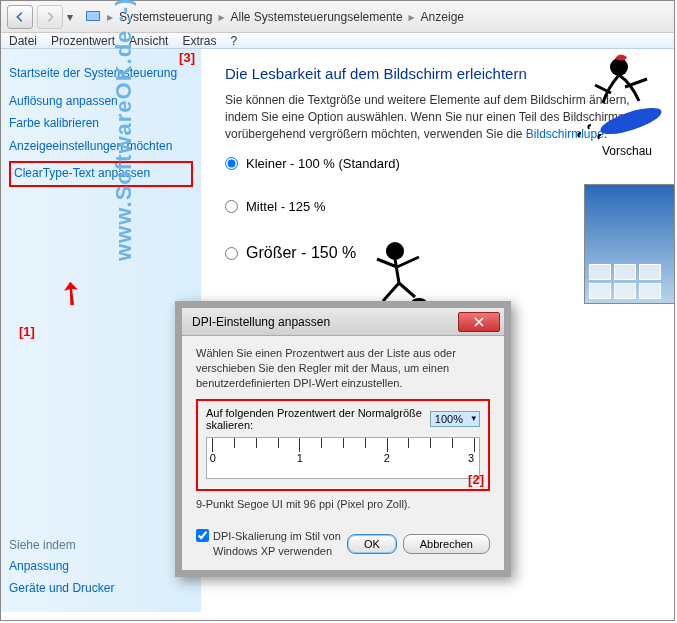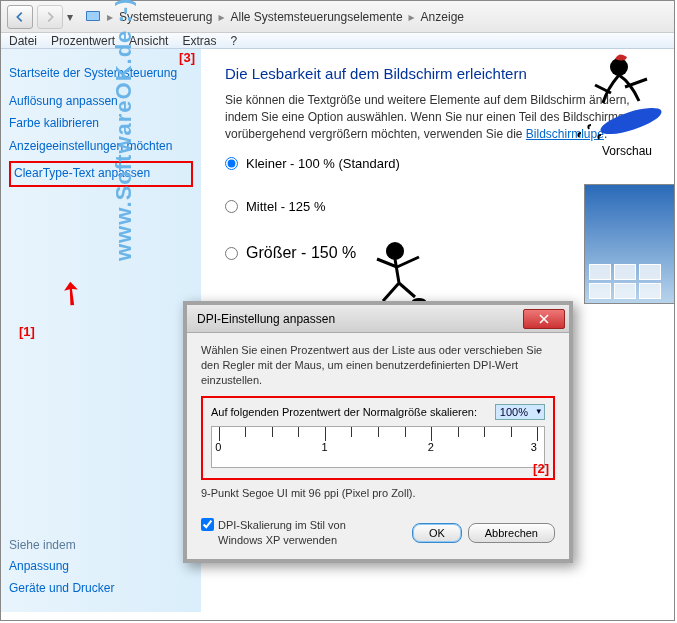--- a/index.html
+++ b/index.html
@@ -28,34 +28,34 @@
     .hl-box a { margin: 2px 0; }
     .underlined { text-decoration: underline; }
     .ann-num { position: absolute; color: #e00; font-weight: bold; font-size: 13px; }
     .ann-arrow { position: absolute; color: #e00; font-size: 32px; transform: rotate(-50deg); }
     .see-also { position: absolute; bottom: 8px; left: 8px; right: 8px; }
     .see-also .hdr { color: #5a7a9a; font-size: 12px; margin-bottom: 6px; }
     
     .content { flex: 1; padding: 16px 16px 16px 24px; position: relative; overflow: hidden; }
     .content h1 { color: #003399; font-size: 15px; font-weight: normal; margin-bottom: 10px; }
     .content p { font-size: 12px; color: #333; line-height: 1.4; margin-bottom: 4px; }
-    .content a.inline { color: #0066cc; text-decoration: underline; cursor: pointer; }
+    .content a.inline { color: #0066cc; cursor: pointer; }
     .radio-row { display: flex; align-items: center; gap: 6px; margin: 14px 0; font-size: 13px; }
     .radio-row input { margin-right: 2px; }
     .preview-label { position: absolute; right: 22px; top: 95px; font-size: 12px; }
     .preview-thumb { position: absolute; right: -10px; top: 135px; width: 100px; height: 120px; background: linear-gradient(to bottom, #2a6ab8, #b8d4ec); border: 1px solid #888; display: flex; align-items: flex-end; }
     .preview-thumb .row { display: flex; gap: 3px; padding: 4px; flex-wrap: wrap; }
     .preview-thumb .th { width: 22px; height: 16px; background: rgba(255,255,255,0.7); border: 1px solid #fff; }
     
     .snowboarder { position: absolute; right: 5px; top: 0px; }
     .stickman { position: absolute; left: 170px; top: 190px; }
     
     .watermark { position: absolute; left: 110px; top: 260px; transform: rotate(-90deg); transform-origin: left top; color: #6bb4e8; font-size: 22px; font-weight: bold; white-space: nowrap; letter-spacing: 1px; }
     
-    .dialog { position: absolute; left: 182px; top: 300px; width: 390px; background: #f0f0f0; border: 4px solid #a3a3a3; box-shadow: 4px 4px 12px rgba(0,0,0,0.4); }
+    .dialog { position: absolute; left: 174px; top: 300px; width: 336px; background: #f0f0f0; border: 7px solid #a3a3a3; box-shadow: 4px 4px 12px rgba(0,0,0,0.4); }
     .dlg-title { height: 28px; background: linear-gradient(to bottom, #eaeaea, #d0d0d0); display: flex; align-items: center; justify-content: space-between; padding: 0 4px 0 10px; font-size: 12px; border-bottom: 1px solid #aaa; }
     .dlg-close { width: 42px; height: 20px; background: linear-gradient(to bottom, #e77, #c33); border: 1px solid #922; border-radius: 2px; color: #fff; display: flex; align-items: center; justify-content: center; cursor: pointer; font-size: 11px; }
     .dlg-body { padding: 10px 14px 12px; }
     .dlg-body p { font-size: 11px; color: #333; line-height: 1.35; margin-bottom: 8px; }
     .scale-row { border: 2.5px solid #e00; padding: 6px 8px 10px; margin-bottom: 6px; position: relative; }
     .scale-label-row { display: flex; justify-content: space-between; align-items: center; font-size: 11px; margin-bottom: 6px; }
     .combo { border: 1px solid #7aa; background: #cfe8ff; padding: 1px 16px 1px 4px; font-size: 11px; position: relative; cursor: pointer; color: #003; }
     .combo::after { content: "▾"; position: absolute; right: 3px; top: 1px; font-size: 9px; }
     .ruler { height: 42px; border: 1px solid #aaa; background: #fff; position: relative; }
     .ruler .tick { position: absolute; top: 0; width: 1px; height: 10px; background: #333; }

